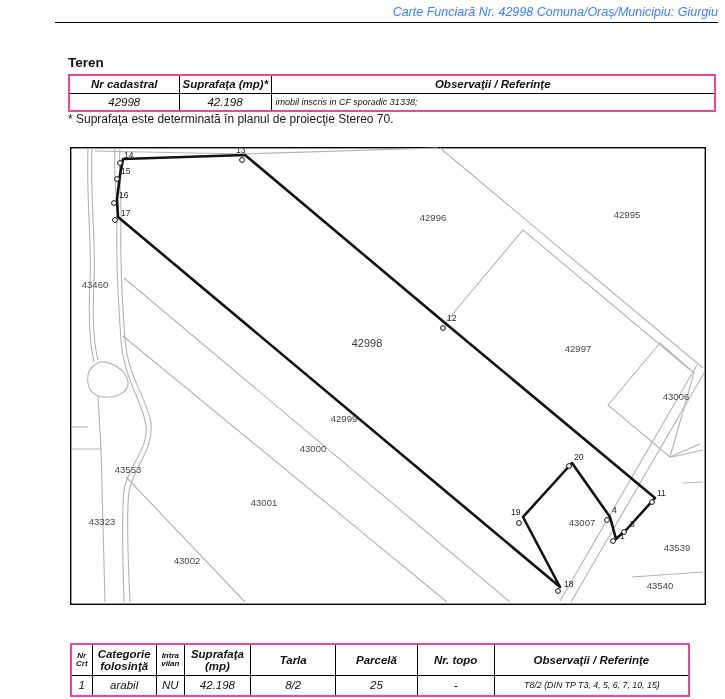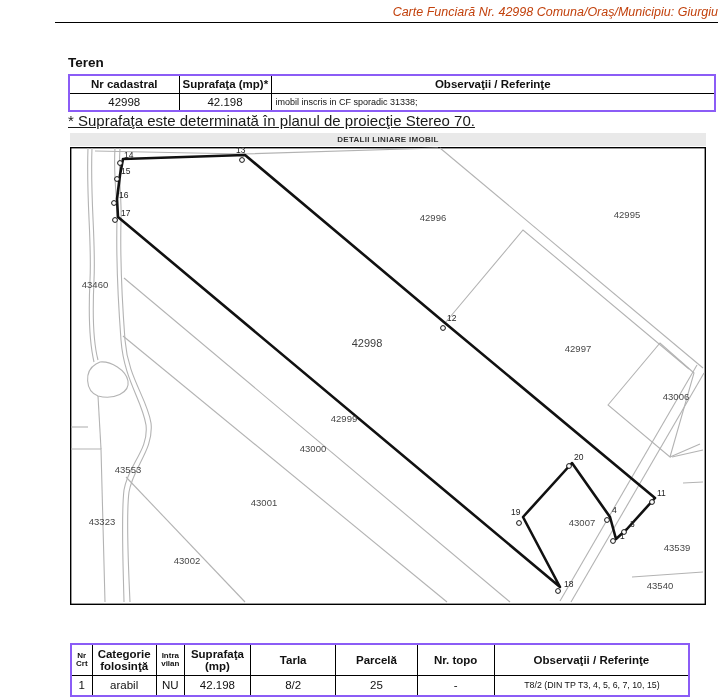--- a/index.html
+++ b/index.html
@@ -1,37 +1,37 @@
 <!DOCTYPE html>
 <html><head>
 <meta charset="utf-8">
 <style>
   html,body{margin:0;padding:0;background:#fff;}
   body{font-family:"Liberation Sans",sans-serif;color:#111;}
   #page{position:relative;width:725px;height:699px;background:#fff;overflow:hidden;}
 
   .cf-header{position:absolute;top:5px;left:55px;width:663px;text-align:right;
-    font-style:italic;font-size:12.5px;color:#c2410c;border-bottom:1.5px solid #000;padding-bottom:3px;}
+    font-style:italic;font-size:12.5px;color:#3b82f6;border-bottom:1.5px solid #000;padding-bottom:3px;}
   .anexa-title{position:absolute;top:30px;left:0;width:725px;text-align:center;
     font-weight:bold;font-size:15px;}
   .section-title{position:absolute;left:68px;font-weight:bold;font-size:13.5px;}
   .t-teren{top:55px;}
   .t-date{top:626px;}
 
   table{border-collapse:collapse;table-layout:fixed;}
   .dtable{position:absolute;background:#fff;}
   .dtable td,.dtable th{border:1px solid #000;padding:0 3px;font-size:11.5px;
     text-align:center;vertical-align:middle;overflow:hidden;white-space:nowrap;}
-  .dtable{border:2px solid #8b5cf6;}
+  .dtable{border:2px solid #ec4899;font-style:italic;}
   .tbl1{top:74px;left:68px;width:646px;}
   .tbl1 tr{height:18px;}
   .obs-cell{text-align:left !important;font-size:9px !important;padding-left:4px !important;margin-top:43px;}
   .small-hdr{font-size:8px !important;line-height:8px;font-weight:bold;}
   .hdr2{line-height:12px;font-weight:bold;}
-  .footnote{position:absolute;top:112px;left:68px;font-size:15px;color:#1a1a1a;text-decoration:underline;}
+  .footnote{position:absolute;top:112px;left:68px;font-size:12px;color:#1a1a1a;}
 
   .map-bar{position:absolute;top:133px;left:70px;width:636px;height:13px;background:#e9e9e9;
     text-align:center;font-size:8px;font-weight:bold;color:#333;line-height:13px;letter-spacing:.3px;}
   .map-wrap{position:absolute;top:147px;left:70px;width:636px;height:458px;}
 
   .tbl2{top:643px;left:70px;width:620px;padding-left:20px;}
   .tbl2 tr.hrow{height:31px;}
   .tbl2 tr.drow{height:21px;}
   .obs2{text-align:left;font-size:8.8px !important;padding-left:4px !important;}
 
@@ -64,21 +64,20 @@
     <tr>
       <td>42998</td>
       <td>42.198</td>
       <td class="obs-cell">imobil inscris in CF sporadic 31338;</td>
     </tr>
   </tbody>
     </table>
 
   <div class="footnote">* Suprafaţa este determinată în planul de proiecţie Stereo 70.</div>
 
-  <div class="map-bar">DETALII LINIARE IMOBIL</div>
 
   <div class="map-wrap">
     <svg id="mapsvg" width="636" height="458" viewBox="70 147 636 458">
 
       <rect x="70.7" y="147.7" width="634.6" height="456.6" fill="#fff" stroke="#000" stroke-width="1.4"></rect>
 
       <g stroke="#b3b3b3" stroke-width="1.1" fill="none">
 
         <path d="M95,151 L243,154 L438,148"></path>
 

